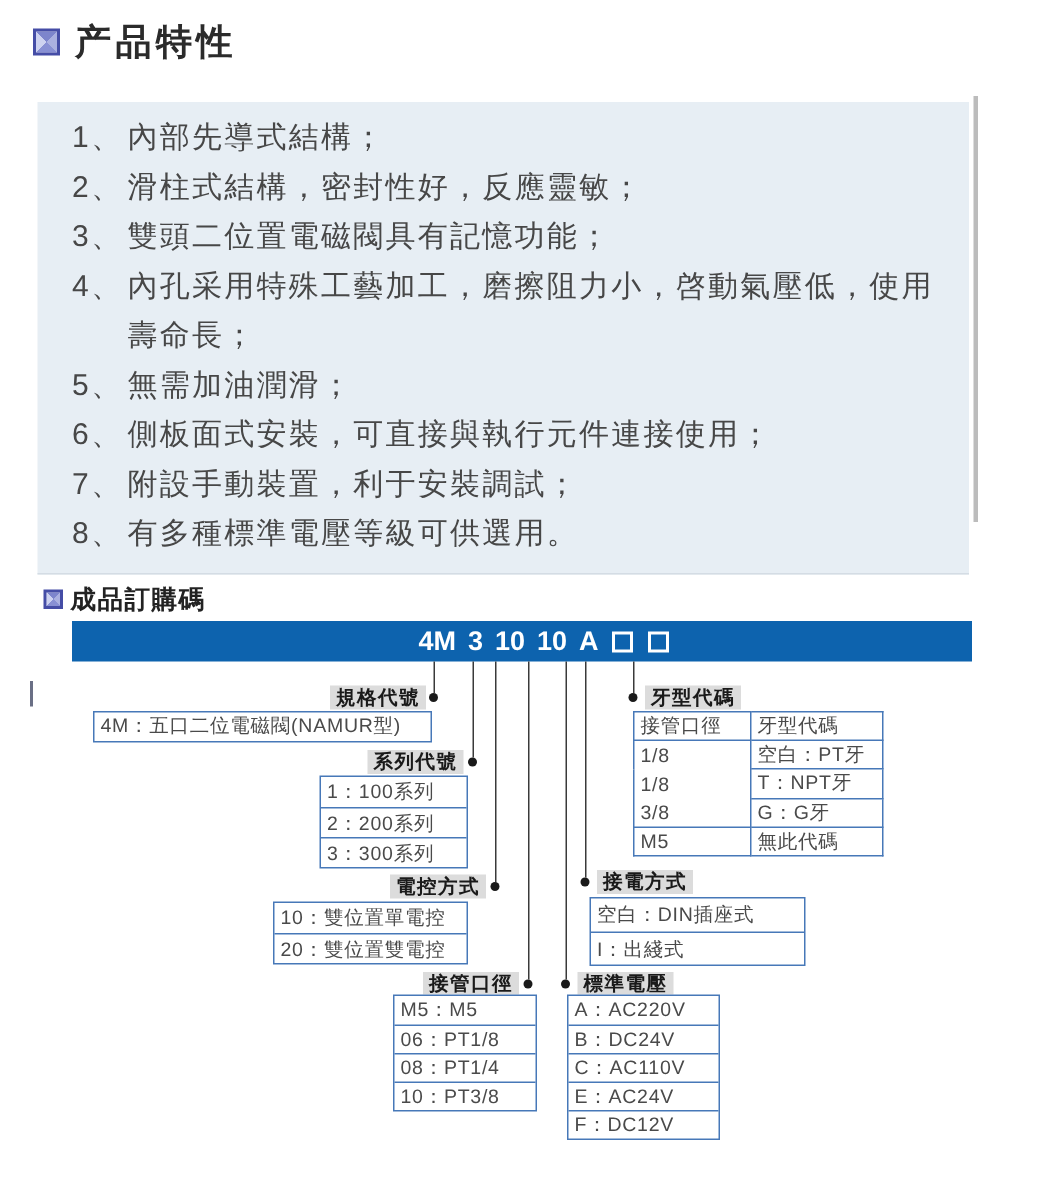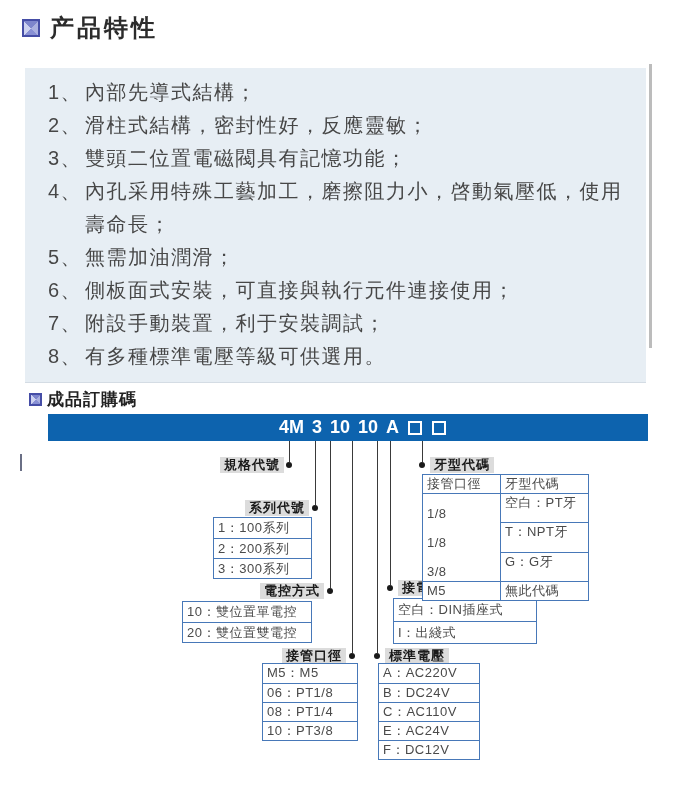--- a/index.html
+++ b/index.html
@@ -46,21 +46,21 @@
   .rh19 .row { height:19px; line-height:18px; }
   .rh20 .row { height:20px; line-height:19px; }
   .rh22 .row { height:22px; line-height:21px; }
 
   
   table.ttbl { position:absolute; left:422px; top:474px; border-collapse:collapse; background:#fff; }
   table.ttbl td { border:1px solid #4778b8; font-size:13px; color:#4a4a4a; padding:0 4px;
     height:19px; line-height:18px; white-space:nowrap; letter-spacing:0.5px; vertical-align:top; }
   table.ttbl td.c1 { width:78px; }
   table.ttbl td.c2 { width:88px; }
-  table.ttbl td.merged span { display:block; line-height:19px;margin-top:10px; }
+  table.ttbl td.merged span { display:block; line-height:19px; }
 
   .stray { position:absolute; left:20px; top:454px; width:2px; height:17px; background:#6a6f85; }
 </style>
 </head>
 <body>
 
 <div id="page">
 
   <div class="hdr">
     <span class="gem"></span>
@@ -137,20 +137,23 @@
   <div class="dot" style="left:422px; top:465px;"></div>
 
   <div class="glabel" style="right:415px; top:457px;">規格代號</div>
   <div class="glabel" style="right:390px; top:500px;">系列代號</div>
   <div class="glabel" style="right:375px; top:583px;">電控方式</div>
   <div class="glabel" style="right:353px; top:648px;">接管口徑</div>
   <div class="glabel" style="left:385px; top:648px;">標準電壓</div>
   <div class="glabel" style="left:398px; top:580px;">接電方式</div>
   <div class="glabel" style="left:430px; top:457px;">牙型代碼</div>
 
+  <div class="tbl rh19" style="left:62px; top:474px; width:226px;">
+    <div class="row">4M：五口二位電磁閥(NAMUR型)</div>
+  </div>
 
   <div class="tbl rh20" style="left:213px; top:517px; width:99px;">
     <div class="row">1：100系列</div>
     <div class="row">2：200系列</div>
     <div class="row">3：300系列</div>
   </div>
 
   <div class="tbl rh20" style="left:182px; top:601px; width:130px;">
     <div class="row">10：雙位置單電控</div>
     <div class="row">20：雙位置雙電控</div>

